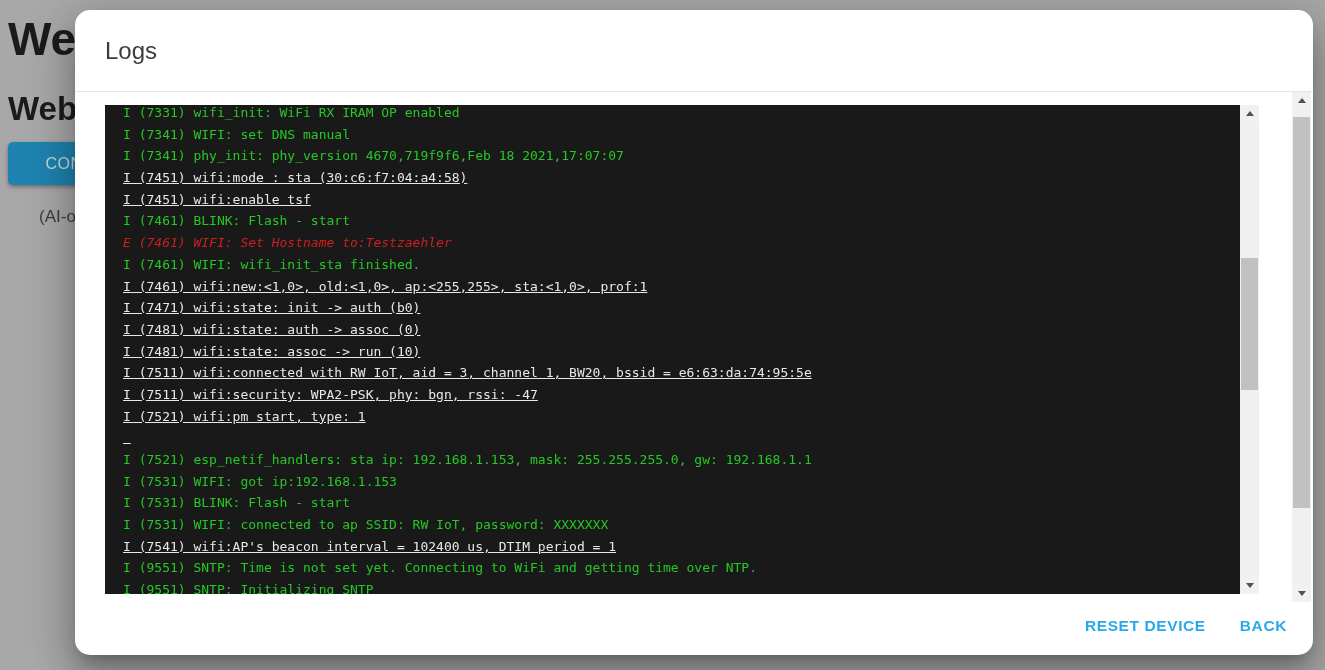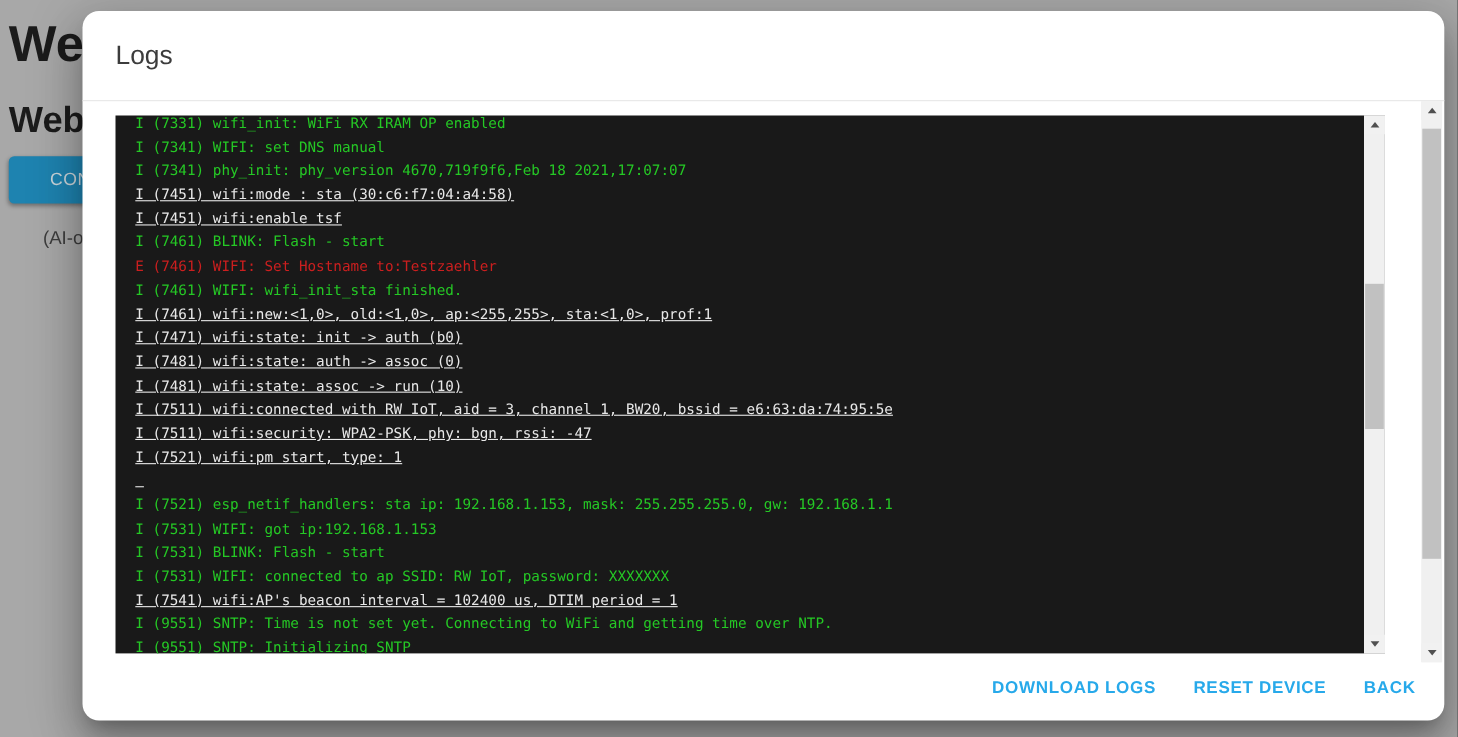--- a/index.html
+++ b/index.html
@@ -28,21 +28,21 @@
 
   
   .log-panel{position:absolute;left:30px;top:95px;width:1154px;height:489px;
              background:#191919;overflow:hidden;}
   .log-text{position:absolute;left:0;top:-3px;margin:0;padding:0 0 0 18px;
             font-family:"DejaVu Sans Mono",monospace;font-size:13px;
             line-height:21.7px;white-space:pre;}
   .ll{height:21.7px;}
   .c-green{color:#25c825;}
   .c-white{color:#e8e8e8;text-decoration:underline;}
-  .c-red{color:#cc1f1f;}
+  .c-red{color:#cc1f1f;font-style:italic;}
 
   
   .sb{position:absolute;width:19px;background:#f0f0f0;}
   .sb-inner{left:1165px;top:95px;height:489px;}
   .sb-outer{left:1217px;top:82px;height:510px;}
   .sb .btn{position:absolute;left:0;width:19px;height:17px;background:#f1f1f1;
            display:flex;align-items:center;justify-content:center;}
   .sb .btn.up{top:0;}
   .sb .btn.down{bottom:0;}
   .tri-up{width:0;height:0;border-left:4px solid transparent;border-right:4px solid transparent;
@@ -93,19 +93,18 @@
       <div class="btn up">
           <div class="tri-up"></div>
         </div>
       <div class="thumb"></div>
       <div class="btn down">
           <div class="tri-down"></div>
         </div>
     </div>
 
     <div class="modal-footer">
-      <button class="txt-btn">DOWNLOAD LOGS</button>
       <button class="txt-btn">RESET DEVICE</button>
       <button class="txt-btn">BACK</button>
     </div>
   </div>
 
 </div>
 
 </body></html>

